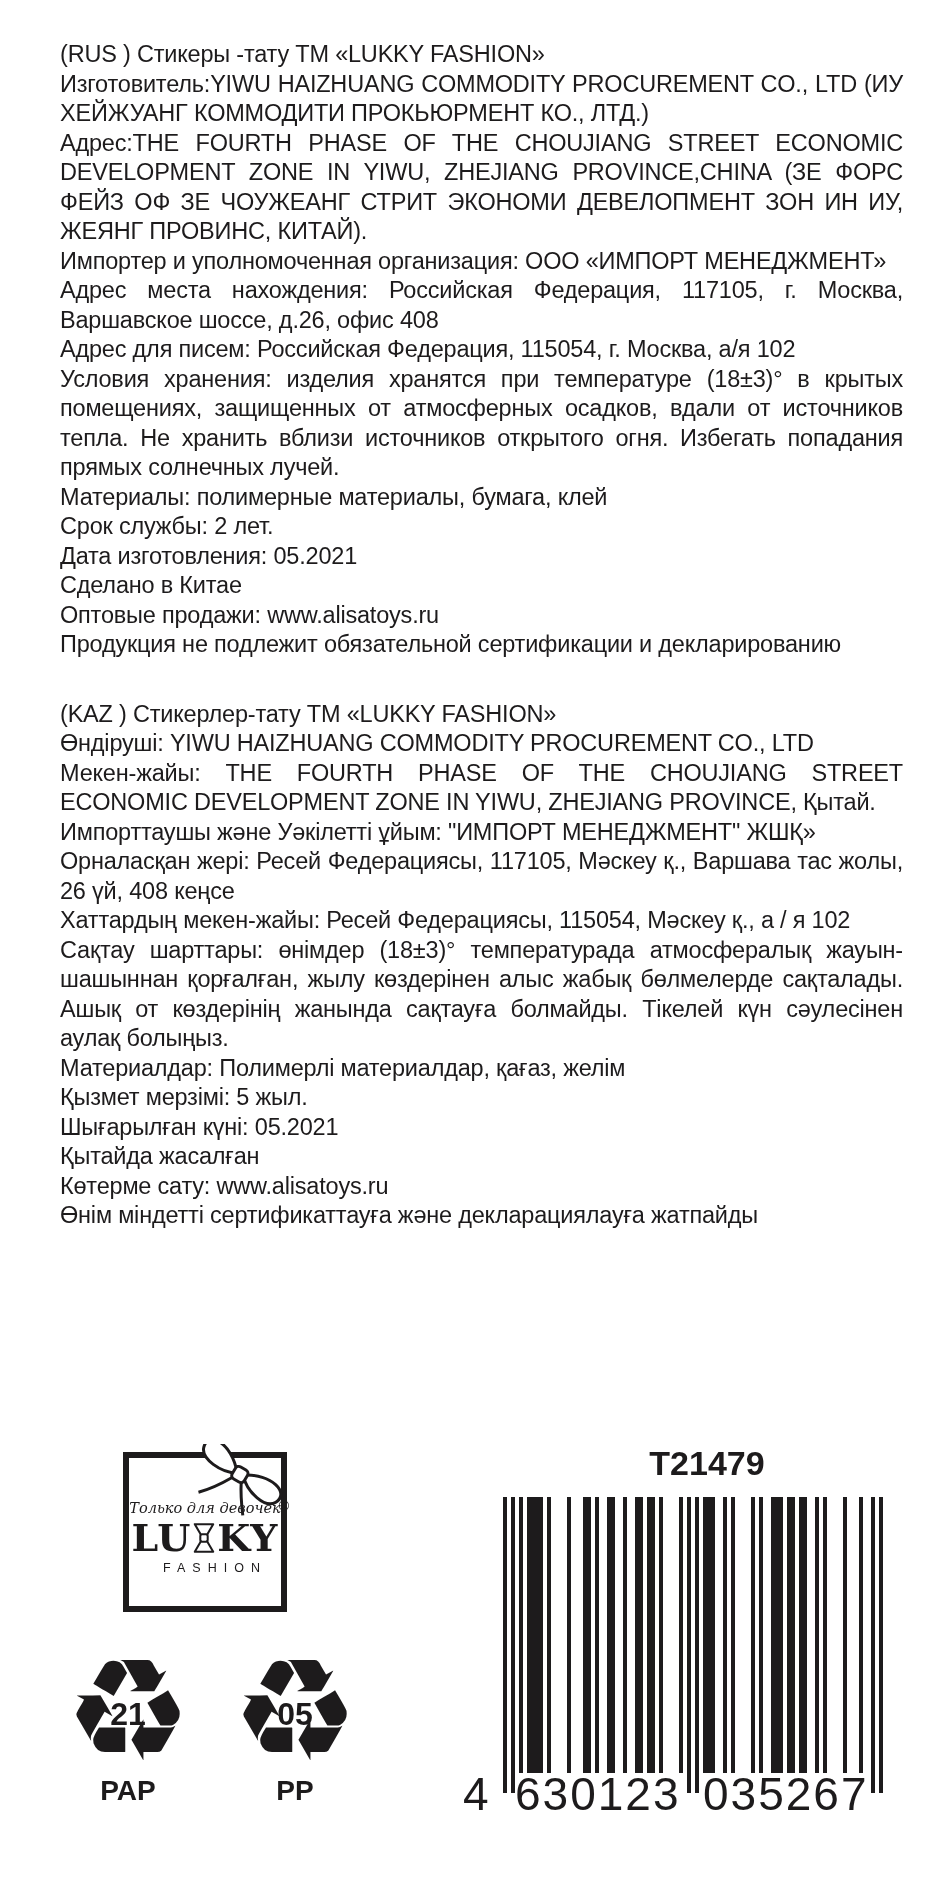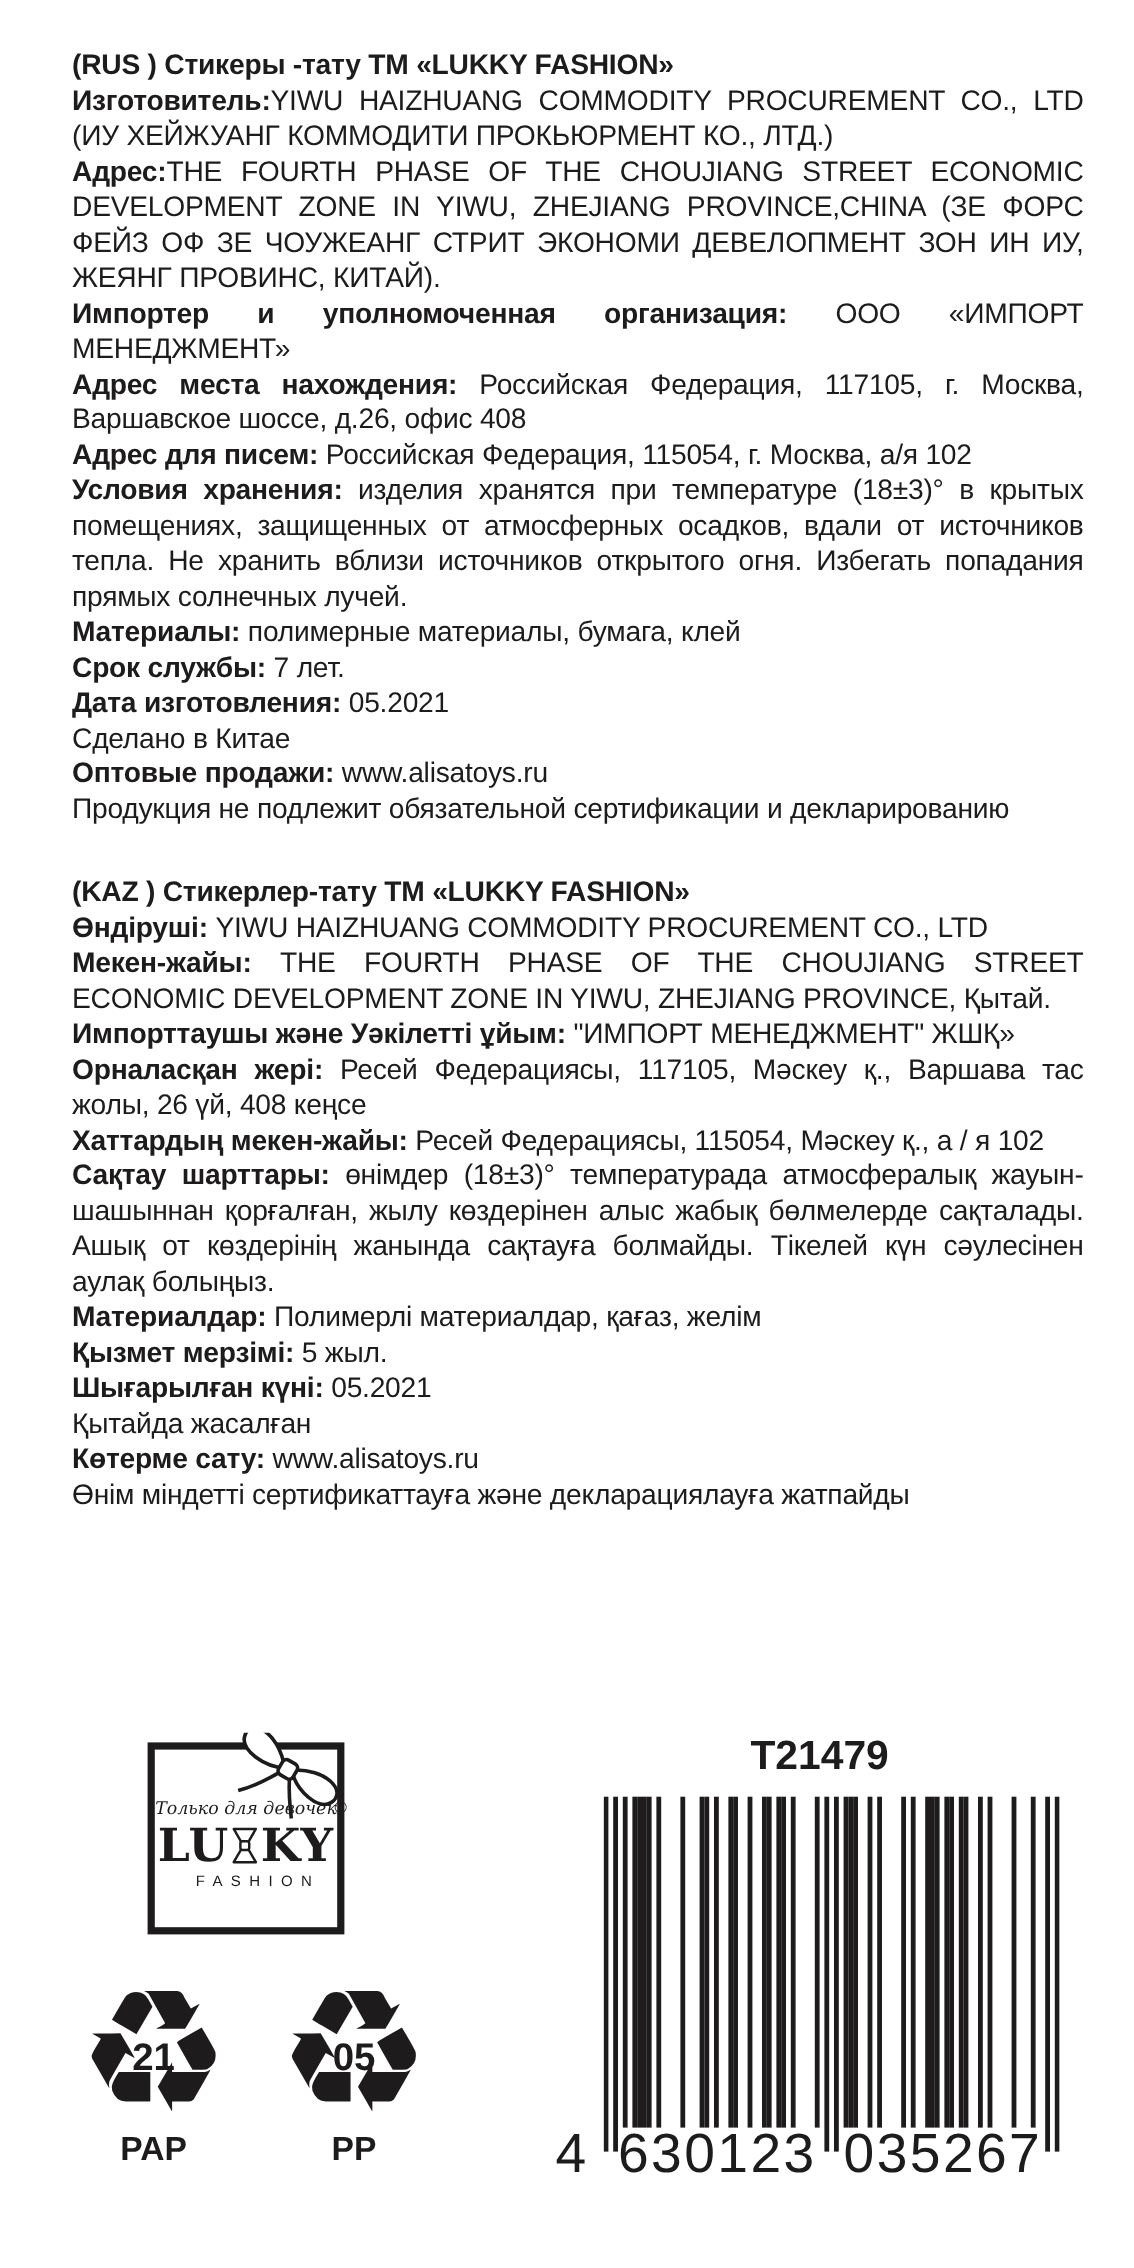--- a/index.html
+++ b/index.html
@@ -6,21 +6,21 @@
   .page{
     position:relative;width:945px;height:1890px;background:#ffffff;
     font-family:"Liberation Sans",sans-serif;color:#1d1b1c;overflow:hidden;
   }
   
   .text-block{
     position:absolute;left:60px;top:40px;width:843px;
     font-size:23.5px;line-height:29.5px;letter-spacing:-0.2px;
   }
   .para{margin:0;text-align:justify;}
-  .para b{font-weight:bold;}
+  .para b{font-weight:normal;}
   .section-kaz{margin-top:40px;}
   
   .logo-box{
     position:absolute;left:123px;top:1452px;width:164px;height:160px;
     border:6px solid #1d1b1c;box-sizing:border-box;background:#fff;
     display:flex;flex-direction:column;align-items:center;justify-content:center;
     padding-top:10px;
   }
   .logo-tagline{
     font-family:"DejaVu Serif",serif;font-style:italic;font-size:14.5px;
@@ -33,21 +33,21 @@
   .logo-bowk{margin:0 1px;}
   .logo-sub{
     font-size:12.5px;letter-spacing:7px;margin-top:3px;margin-left:20px;white-space:nowrap;
   }
   .corner-bow{position:absolute;top:-14px;right:-28px;}
   .logo-reg{
     position:absolute;top:40px;right:-8px;font-size:14px;font-family:"Liberation Sans",sans-serif;
   }
   
   .product-code{
-    position:absolute;left:493px;top:1444px;width:380px;text-align:center;
+    position:absolute;left:517px;top:1444px;width:380px;text-align:center;
     font-size:34px;font-weight:bold;letter-spacing:0;
   }
   .barcode{position:absolute;left:503px;top:1497px;width:380px;height:322px;}
   .bc-digits{
     position:absolute;top:274px;left:0;width:100%;height:48px;
     font-size:46px;line-height:46px;font-family:"Liberation Sans",sans-serif;
   }
   .bc-first{position:absolute;left:-40px;top:0;}
   .bc-left{position:absolute;left:12px;top:0;width:170px;letter-spacing:2px;}
   .bc-right{position:absolute;left:200px;top:0;width:170px;letter-spacing:2px;}
@@ -82,21 +82,21 @@
           <p class="para"><b>Импортер и уполномоченная организация:</b><span> ООО «ИМПОРТ МЕНЕДЖМЕНТ»</span></p>
 
           <p class="para"><b>Адрес места нахождения:</b><span> Российская Федерация, 117105, г. Москва, Варшавское шоссе, д.26, офис 408</span></p>
 
           <p class="para"><b>Адрес для писем:</b><span> Российская Федерация, 115054, г. Москва, а/я 102</span></p>
 
           <p class="para"><b>Условия хранения:</b><span> изделия хранятся при температуре (18±3)° в крытых помещениях, защищенных от атмосферных осадков, вдали от источников тепла. Не хранить вблизи источников открытого огня. Избегать попадания прямых солнечных лучей.</span></p>
 
           <p class="para"><b>Материалы:</b><span> полимерные материалы, бумага, клей</span></p>
 
-          <p class="para"><b>Срок службы:</b><span> 7 лет.</span></p>
+          <p class="para"><b>Срок службы:</b><span> 2 лет.</span></p>
 
           <p class="para"><b>Дата изготовления:</b><span> 05.2021</span></p>
 
           <p class="para"><b></b><span>Сделано в Китае</span></p>
 
           <p class="para"><b>Оптовые продажи:</b><span> www.alisatoys.ru</span></p>
 
           <p class="para"><b></b><span>Продукция не подлежит обязательной сертификации и декларированию</span></p>
         </div>
     </section>

